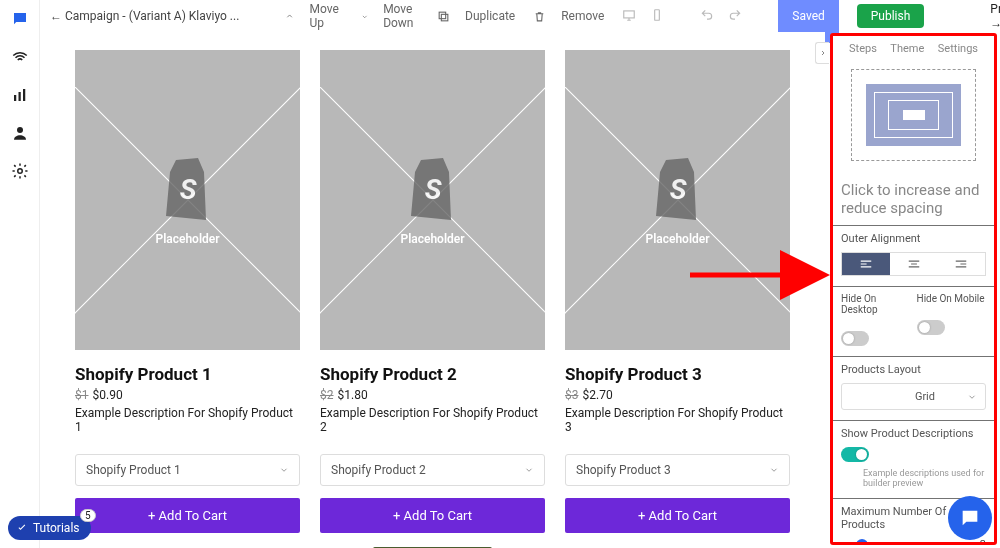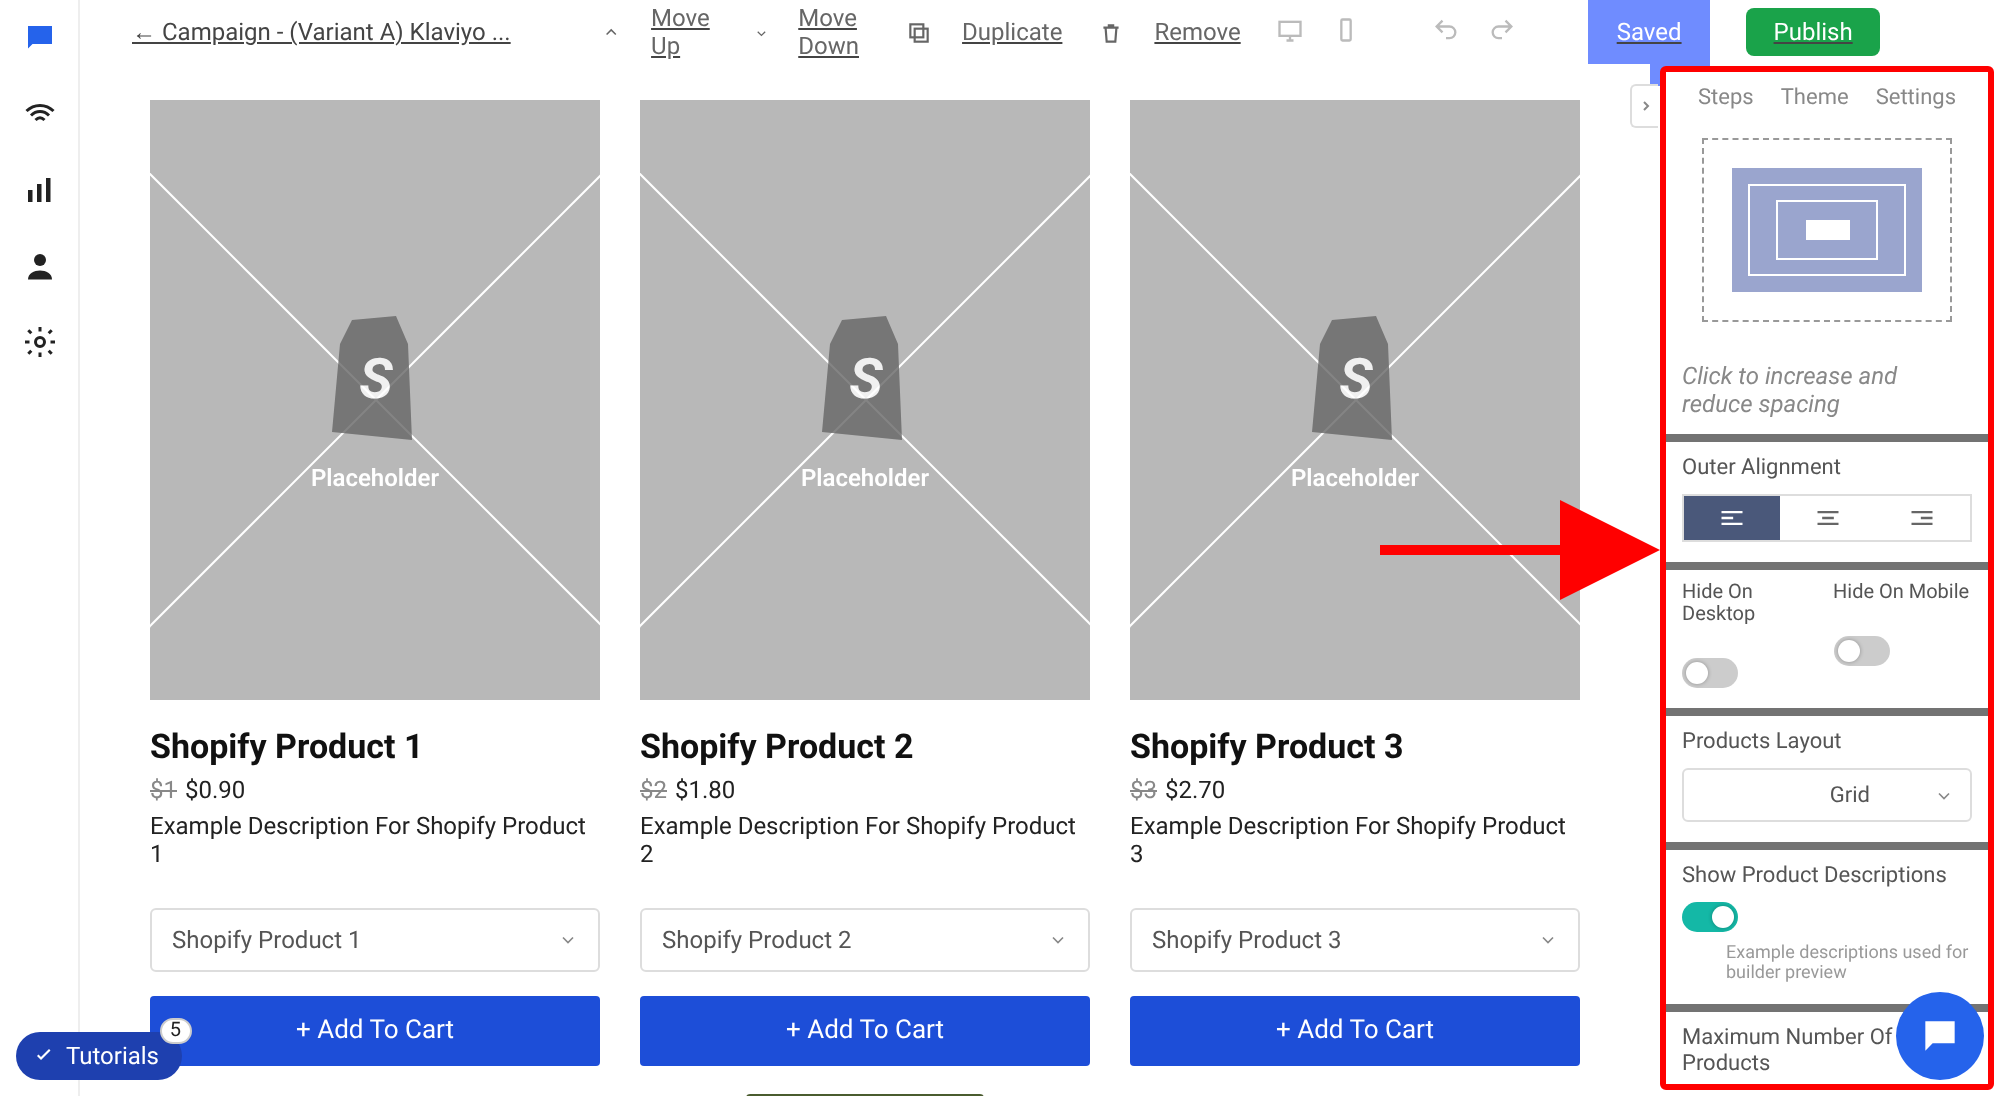--- a/index.html
+++ b/index.html
@@ -5,21 +5,21 @@
   * { box-sizing: border-box; margin: 0; padding: 0; font-family: -apple-system, BlinkMacSystemFont, "Segoe UI", Roboto, sans-serif; }
   body { width: 1000px; height: 548px; overflow: hidden; background: #fff; position: relative; }
 
   
   .left-rail { position: absolute; left: 0; top: 0; width: 40px; height: 100%; display: flex; flex-direction: column; align-items: center; padding-top: 10px; gap: 20px; border-right: 1px solid #eee; }
   .left-rail .ico { width: 18px; height: 18px; color: #222; display:flex; align-items:center; justify-content:center; }
   .left-rail .ico.active { color: #2563eb; }
   .left-rail svg { width: 18px; height: 18px; }
 
   
-  .topbar { position: absolute; left: 56px; right: 0; top: 0; height: 32px; display:flex; align-items:center; padding: 0 10px; font-size: 12px; color: #444; gap: 18px; text-decoration: underline; }
+  .topbar { position: absolute; left: 40px; right: 0; top: 0; height: 32px; display:flex; align-items:center; padding: 0 10px; font-size: 12px; color: #444; gap: 18px; }
   .topbar .breadcrumb { flex: 0 0 auto; }
   .topbar .toolbar-btn { display:flex; align-items:center; gap:15px; color:#666; }
   .topbar .spacer { flex: 1; }
   .topbar .btn-saved { background:#6f8cff; color:#fff; padding:20px 14px; border-radius:4px; font-size:12px; }
   .topbar .btn-publish { background:#1aa34a; color:#fff; padding:5px 14px; border-radius:4px; font-size:12px; }
   .topbar .preview { color:#222; }
   .topbar .mini-icon { width:13px; height:13px; }
   .topbar .dev-icons { display:flex; gap:14px; color:#bbb; align-items:center;}
   .topbar .dev-icons svg { width:14px; height:14px; }
 
@@ -32,35 +32,35 @@
   .ph::before { transform: translate(-50%,-50%) rotate(45deg); }
   .ph::after { transform: translate(-50%,-50%) rotate(-45deg); }
   .ph svg { width:60px; height:70px; z-index:1; opacity:.8;}
   .ph .ph-label { color:#fff; font-size:12px; font-weight:600; margin-top:8px; z-index:1;}
   .ptitle { font-weight:700; font-size:17px; color:#111; margin-top:14px;}
   .prow { margin-top:4px; font-size:12px;}
   .prow .old { color:#888; text-decoration:line-through; margin-right:4px;}
   .prow .new { color:#222;}
   .desc { font-size:12px; color:#222; margin-top:4px; }
   .variant-select { margin-top:20px; border:1px solid #ddd; border-radius:3px; padding:8px 10px; font-size:12px; color:#555; display:flex; justify-content:space-between; align-items:center;}
-  .addcart { margin-top:12px; background:#1d4ed8; color:#fff; text-align:center; padding:10px; font-size:13px; border-radius:2px;}
+  .addcart { margin-top:12px; background:#6d28d9; color:#fff; text-align:center; padding:10px; font-size:13px; border-radius:2px;}
   .addall { margin: 14px auto 0; background:#4a5c2f; color:#fff; padding:9px 16px; font-size:13px; border-radius:2px; width:fit-content;}
 
   
   .right-panel { position:absolute; right:3px; top:33px; bottom:3px; width:167px; background:#fff; border:3px solid #ff0000; border-radius:3px; overflow:hidden; font-size:11px; color:#444;}
   .rp-tabs { display:flex; justify-content:space-between; padding:6px 16px;}
   .rp-tabs span { color:#888; font-size:11px;}
   .spacing-box { margin:4px 6px; position:relative; height:110px;}
   .spacing-box .outer { position:absolute; left:12px; right:12px; top:4px; bottom:14px; border:1px dashed #999; }
   .spacing-box .mid { position:absolute; inset:14px; background:#9aa5ce;}
   .spacing-box .inner1 { position:absolute; inset:8px; border:1px solid #fff;}
   .spacing-box .inner2 { position:absolute; inset:16px 22px; border:1px solid #fff; background:#9aa5ce;}
   .spacing-box .inner3 { position:absolute; left:50%; top:50%; transform:translate(-50%,-50%); width:22px; height:10px; background:#fff;}
-  .spacing-hint { font-size:12px; color:#888; padding: 2px 8px 8px; font-style: italic;}
-  .section { padding:6px 8px 10px; border-top:4px solid #737373;}
+  .spacing-hint { font-size:15px; color:#888; padding: 2px 8px 8px;}
+  .section { padding:6px 8px 10px; border-top:1px solid #737373;}
   .section-title { font-size:11px; color:#555; margin-bottom:7px;}
   .align-group { display:flex; border:1px solid #ddd;}
   .align-btn { flex:1; height:22px; display:flex; align-items:center; justify-content:center;}
   .align-btn.active { background:#4a587a;}
   .align-btn svg { width:14px; height:10px;}
   .toggle-row { display:flex; justify-content:space-between; gap:6px;}
   .tcol { flex:1;}
   .tlabel { font-size:10px; color:#555; margin-bottom:16px;}
   .toggle { width:28px; height:15px; border-radius:10px; background:#ccc; position:relative;}
   .toggle::after{content:""; position:absolute; width:11px; height:11px; background:#fff; border-radius:50%; top:2px; left:2px; box-shadow:0 0 2px rgba(0,0,0,.3);}

